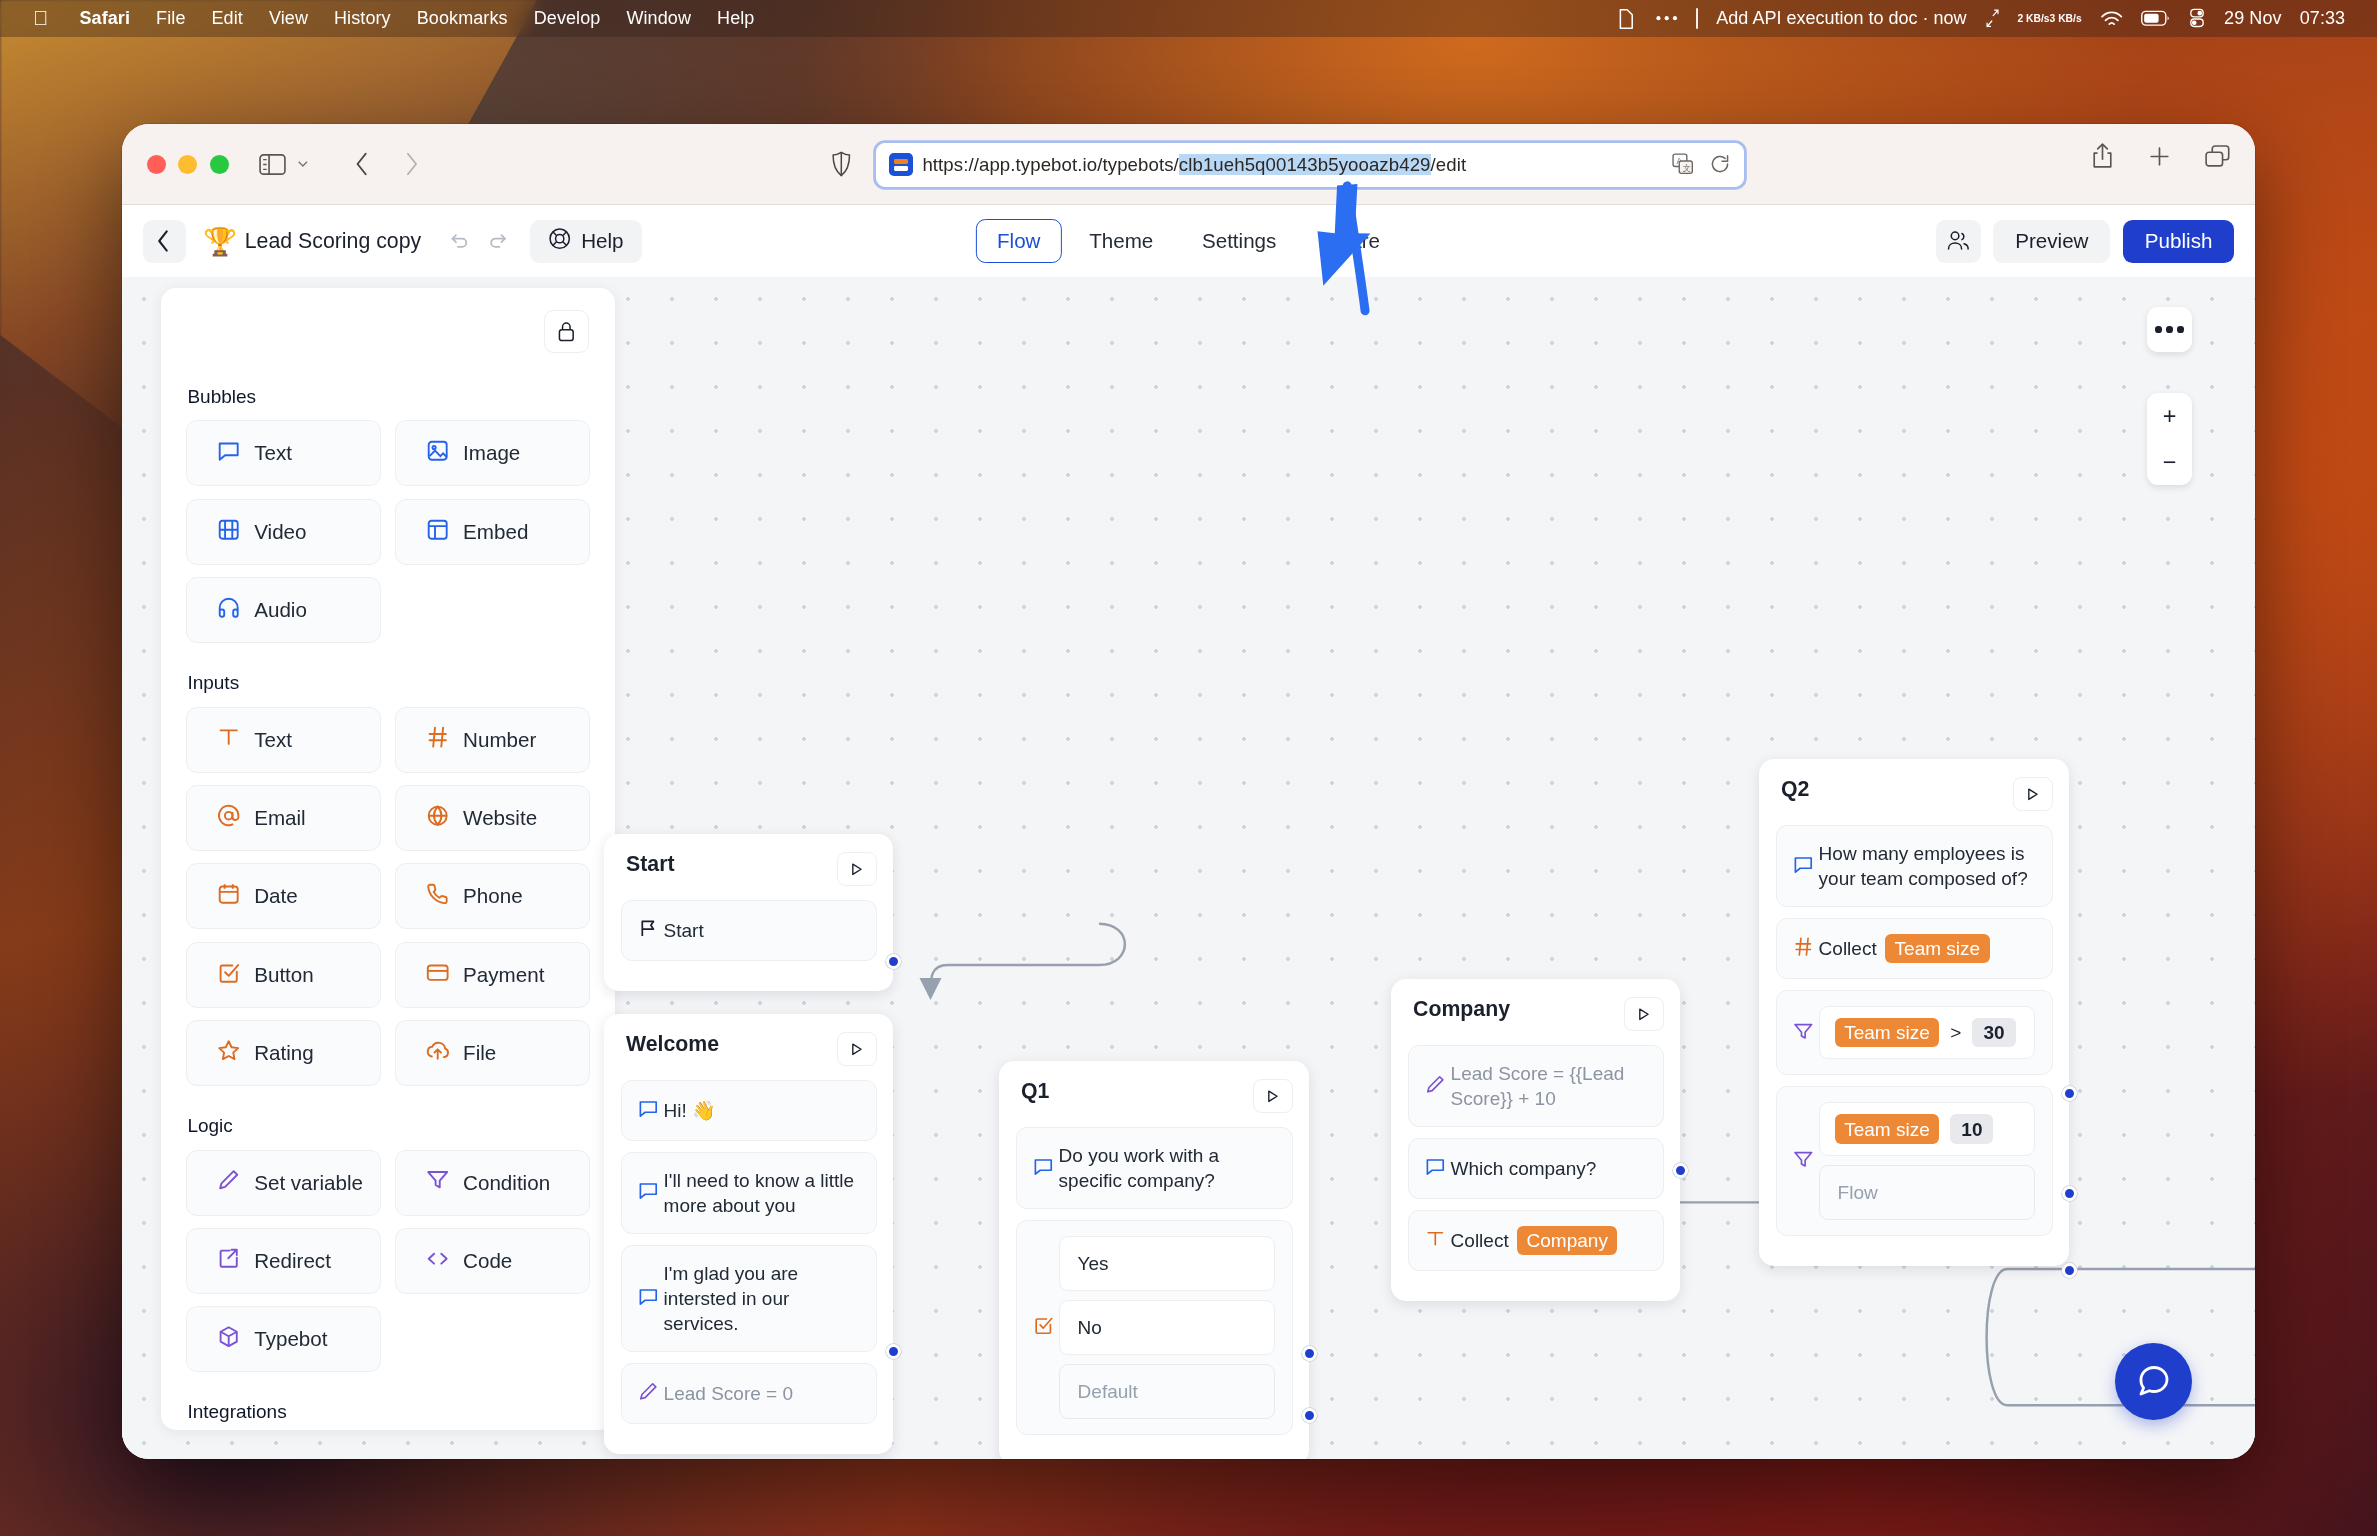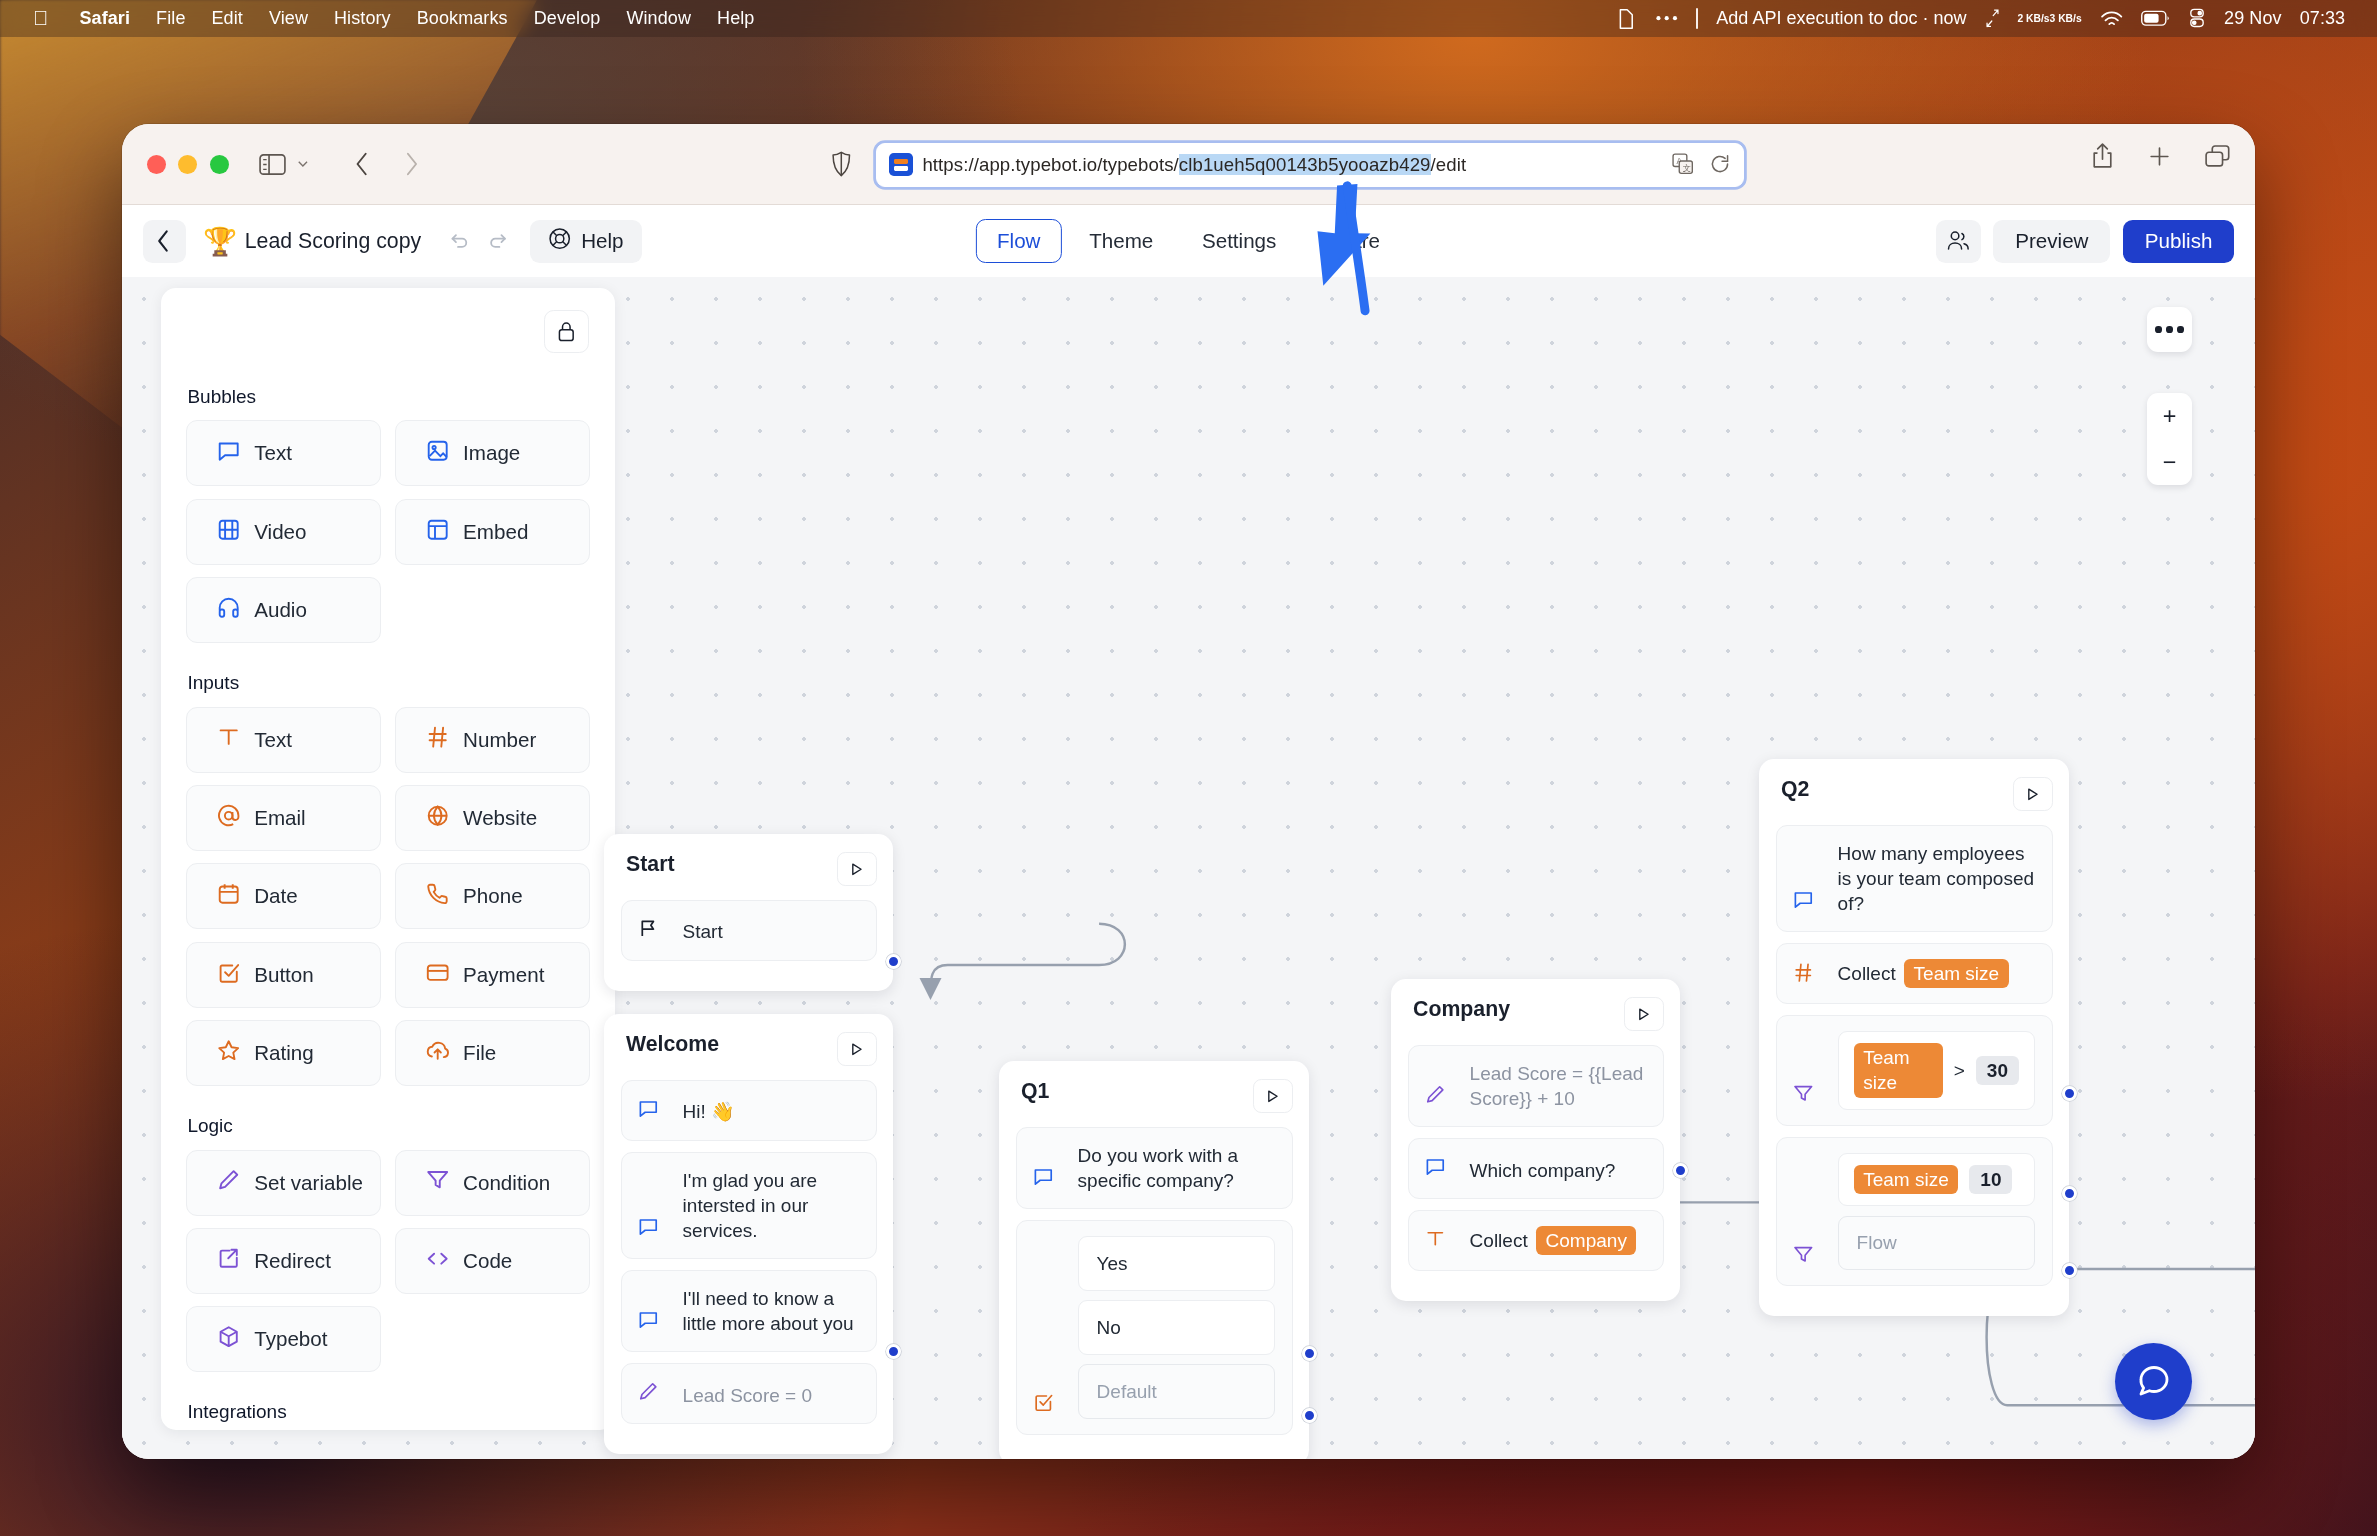--- a/index.html
+++ b/index.html
@@ -137,21 +137,21 @@
   
   .group {
     position:absolute; background:#fff; border-radius:15px;
     box-shadow: 0 3.4px 13.8px rgba(16,24,40,.10); padding: 18px 16.5px 19px 16.5px;
   }
   .group-head { display:flex; align-items:flex-start; justify-content:space-between; margin-bottom:13.8px; }
   .group-title { font-size:21.3px; font-weight:700; color:#1a202c; padding-left:5.5px; }
   .play-btn { width:40px; height:34px; border-radius:8.3px; border:0.7px solid #eceef1; display:flex; align-items:center; justify-content:center; color:#1a202c; flex:none; }
   .blk {
     border:0.7px solid #eceef1; border-radius:11px; background:#fafbfc;
-    display:flex; align-items:flex-end; gap:24px; padding: 15px 16.5px;
+    display:flex; align-items:center; gap:5px; padding: 15px 16.5px;
     font-size:19px; color:#222a35; margin-bottom:11px; line-height:1.32;
   }
   .blk:last-child { margin-bottom:0; }
   .blk svg { flex:none; margin-top:2.1px; }
   .blk.muted { color:#8c93a1; }
   .blk-col { display:flex; flex-direction:column; gap:9.6px; flex:1; }
   .choice { background:#fff; border:0.7px solid #eceef1; border-radius:9px; padding: 13.8px 18px; font-size:19px; color:#222a35; }
   .choice.ph { background:transparent; color:#97a0ae; border-style:solid; border-color:#e6e9ed; }
   .varchip { background:#ed8936; color:#fff; border-radius:6.2px; padding: 2.1px 9.6px; font-weight:500; display:inline-block; }
   .valchip { background:#e7e9ed; color:#1a202c; border-radius:6.2px; padding: 2.1px 11px; font-weight:700; display:inline-block; }
@@ -609,27 +609,27 @@
         <div class="blk">
           <span><svg width="20.6" height="20.6" viewBox="0 0 26 26" fill="none" stroke="#2563eb" stroke-width="2.1" stroke-linejoin="round">
                 <path d="M3 5h20v13H9l-6 5z"></path>
               </svg></span>
           <span>Hi! 👋</span>
         </div>
         <div class="blk">
           <span><svg width="20.6" height="20.6" viewBox="0 0 26 26" fill="none" stroke="#2563eb" stroke-width="2.1" stroke-linejoin="round">
                 <path d="M3 5h20v13H9l-6 5z"></path>
               </svg></span>
-          <span>I'm glad you are intersted in our services.</span>
+          <span>I'll need to know a little more about you</span>
         </div>
         <div class="blk">
           <span><svg width="20.6" height="20.6" viewBox="0 0 26 26" fill="none" stroke="#2563eb" stroke-width="2.1" stroke-linejoin="round">
                 <path d="M3 5h20v13H9l-6 5z"></path>
               </svg></span>
-          <span>I'll need to know a little more about you</span>
+          <span>I'm glad you are intersted in our services.</span>
         </div>
         <div class="blk muted">
           <span><svg width="20.6" height="20.6" viewBox="0 0 26 26" fill="none" stroke="#7c52d4" stroke-width="2.1" stroke-linejoin="round">
                 <path d="M18.5 3.5l4 4L9 21l-5.5 1.5L5 17z"></path>
               </svg></span>
           <span>Lead Score = 0</span>
         </div>
         <span class="port" style="right:-7.6px; top:330px;"></span>
       </div>
 

